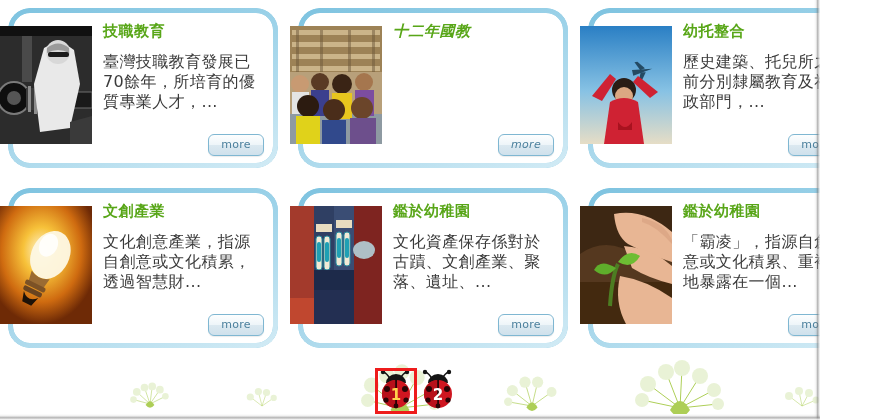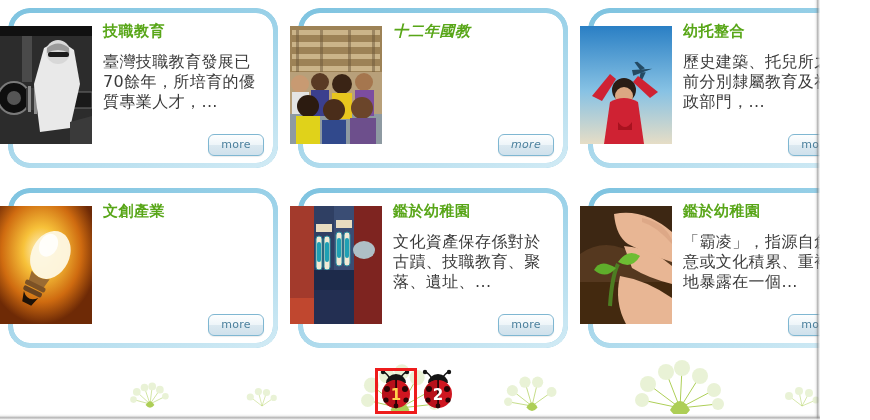--- a/index.html
+++ b/index.html
@@ -314,20 +314,21 @@
               <ellipse cx="40" cy="40" rx="9" ry="12" fill="#ffffff" opacity="0.85"></ellipse>
               <path d="M36 70 q10 6 20 0 l-2 12 q-8 5 -16 0z" fill="#9a6b33"></path>
               <rect x="35" y="80" width="22" height="5" rx="2" fill="#7c5226"></rect>
               <rect x="36" y="86" width="20" height="5" rx="2" fill="#6a4420"></rect>
               <path d="M38 92 q8 9 16 0 l-3 10 -10 0z" fill="#1d1208"></path>
             </g>
           </svg>
         </div>
         <div class="card-body">
           <div class="card-title">文創產業</div>
+          <div class="card-text">文化創意產業，指源自創意或文化積累，透過智慧財...</div>
         </div>
         <div class="more-btn">more</div>
       </div>
     </div>
 
     <div class="card" style="left:298px; top:188px;">
       <div class="card-inner">
         <div class="thumb">
           <svg class="art" viewBox="0 0 92 118" preserveAspectRatio="none">
             <rect width="92" height="118" fill="#8e2a24"></rect>
@@ -350,21 +351,21 @@
               <rect x="55" y="32" width="4" height="20" rx="2"></rect>
             </g>
             <rect x="24" y="64" width="40" height="20" fill="#1d2a4a"></rect>
             <rect x="24" y="84" width="40" height="34" fill="#232f52"></rect>
             <ellipse cx="74" cy="44" rx="11" ry="9" fill="#aebfc6"></ellipse>
             <rect x="0" y="92" width="24" height="26" fill="#c0472f"></rect>
           </svg>
         </div>
         <div class="card-body">
           <div class="card-title">鑑於幼稚園</div>
-          <div class="card-text">文化資產保存係對於古蹟、技職教育、聚落、遺址、...</div>
+          <div class="card-text">文化資產保存係對於古蹟、文創產業、聚落、遺址、...</div>
         </div>
         <div class="more-btn">more</div>
       </div>
     </div>
 
     <div class="card" style="left:588px; top:188px;">
       <div class="card-inner">
         <div class="thumb">
           <svg class="art" viewBox="0 0 92 118" preserveAspectRatio="none">
             <rect width="92" height="118" fill="#55381f"></rect>

